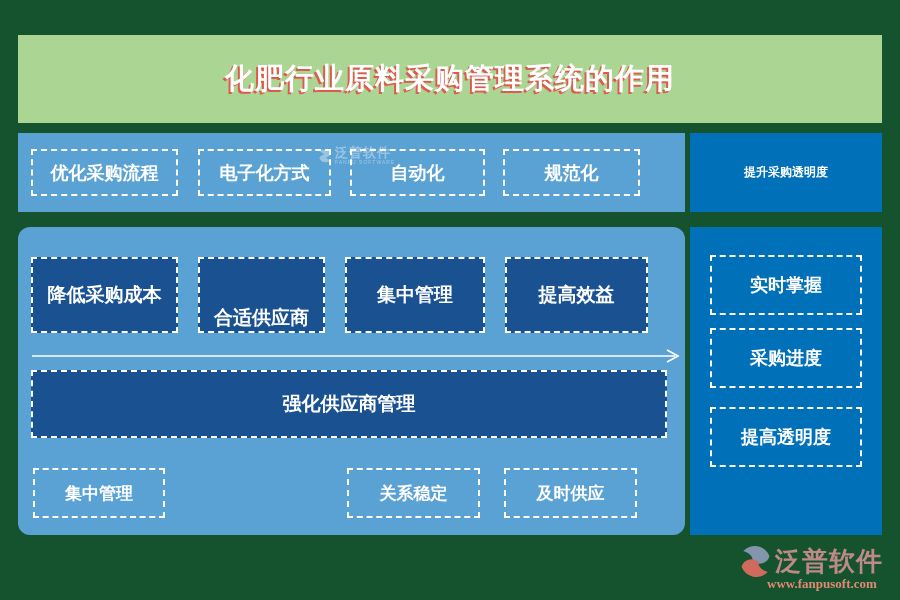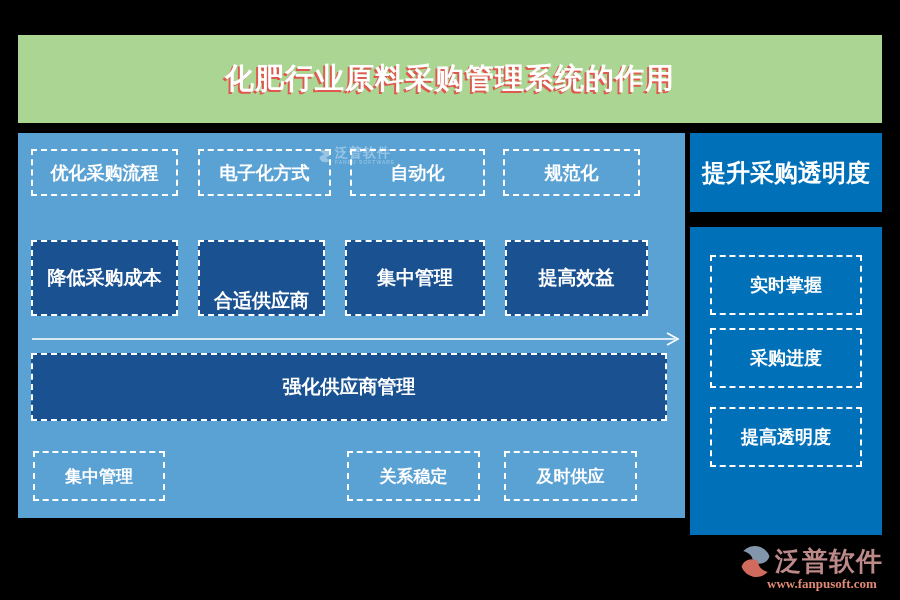--- a/index.html
+++ b/index.html
@@ -1,26 +1,26 @@
 <!DOCTYPE html>
 <html><head>
 <meta charset="utf-8">
 <style>
   html,body{margin:0;padding:0;}
   body{font-family:"Liberation Sans","DejaVu Sans",sans-serif;background:#fff;}
-  .page{position:relative;width:900px;height:600px;background:#000000;overflow:hidden;}
+  .page{position:relative;width:900px;height:600px;background:#14532d;overflow:hidden;}
 
   .banner{position:absolute;left:18px;top:35px;width:864px;height:88px;background:#abd592;
           display:flex;align-items:center;justify-content:center;}
   .banner h1{margin:0;font-size:29px;font-weight:bold;color:#ffffff;letter-spacing:1px;
              text-shadow:-2px 2px 0 #df5a4e;}
 
   .sec{position:absolute;background:#5ba2d4;}
   .sec1{left:18px;top:133px;width:667px;height:79px;}
-  .sec2{left:18px;top:210px;width:667px;height:308px;}
+  .sec2{left:18px;top:227px;width:667px;height:308px;border-radius:12px;}
   .side{position:absolute;background:#0070b8;}
   .side1{left:690px;top:133px;width:192px;height:79px;display:flex;align-items:center;justify-content:center;}
   .side2{left:690px;top:227px;width:192px;height:308px;}
 
   .dash{position:absolute;border:2px dashed #ffffff;display:flex;align-items:center;justify-content:center;
         color:#ffffff;font-weight:bold;box-sizing:border-box;}
   .r1{top:16px;height:47px;font-size:18px;}
   .b11{left:13px;width:147px;} .b12{left:180px;width:133px;}
   .b13{left:332px;width:135px;} .b14{left:485px;width:137px;}
 
@@ -33,21 +33,21 @@
 
   .bigbar{left:13px;top:143px;width:636px;height:68px;font-size:19px;}
 
   .r3{top:241px;height:50px;font-size:17px;}
   .b31{left:15px;width:132px;} .b32{left:181px;width:132px;}
   .b33{left:329px;width:133px;} .b34{left:486px;width:133px;}
 
   .sd{left:20px;width:152px;height:60px;font-size:18px;}
   .d1{top:28px;} .d2{top:101px;} .d3{top:180px;}
 
-  .side-label{color:#ffffff;font-weight:bold;font-size:24px;}
+  .side-label{color:#ffffff;font-weight:bold;font-size:12px;}
 
   .watermark{position:absolute;left:300px;top:13px;display:flex;align-items:center;gap:3px;
              opacity:0.38;pointer-events:none;}
   .wm-text{display:flex;flex-direction:column;line-height:1;}
   .wm-brand{color:#ffffff;font-size:13px;font-weight:bold;letter-spacing:1px;}
   .wm-sub{color:#ffffff;font-size:5px;letter-spacing:1px;margin-top:1px;}
   .wm-icon{width:14px;height:14px;}
 
   .footer{position:absolute;left:738px;top:544px;width:154px;}
   .brand-row{display:flex;align-items:center;gap:2px;}

